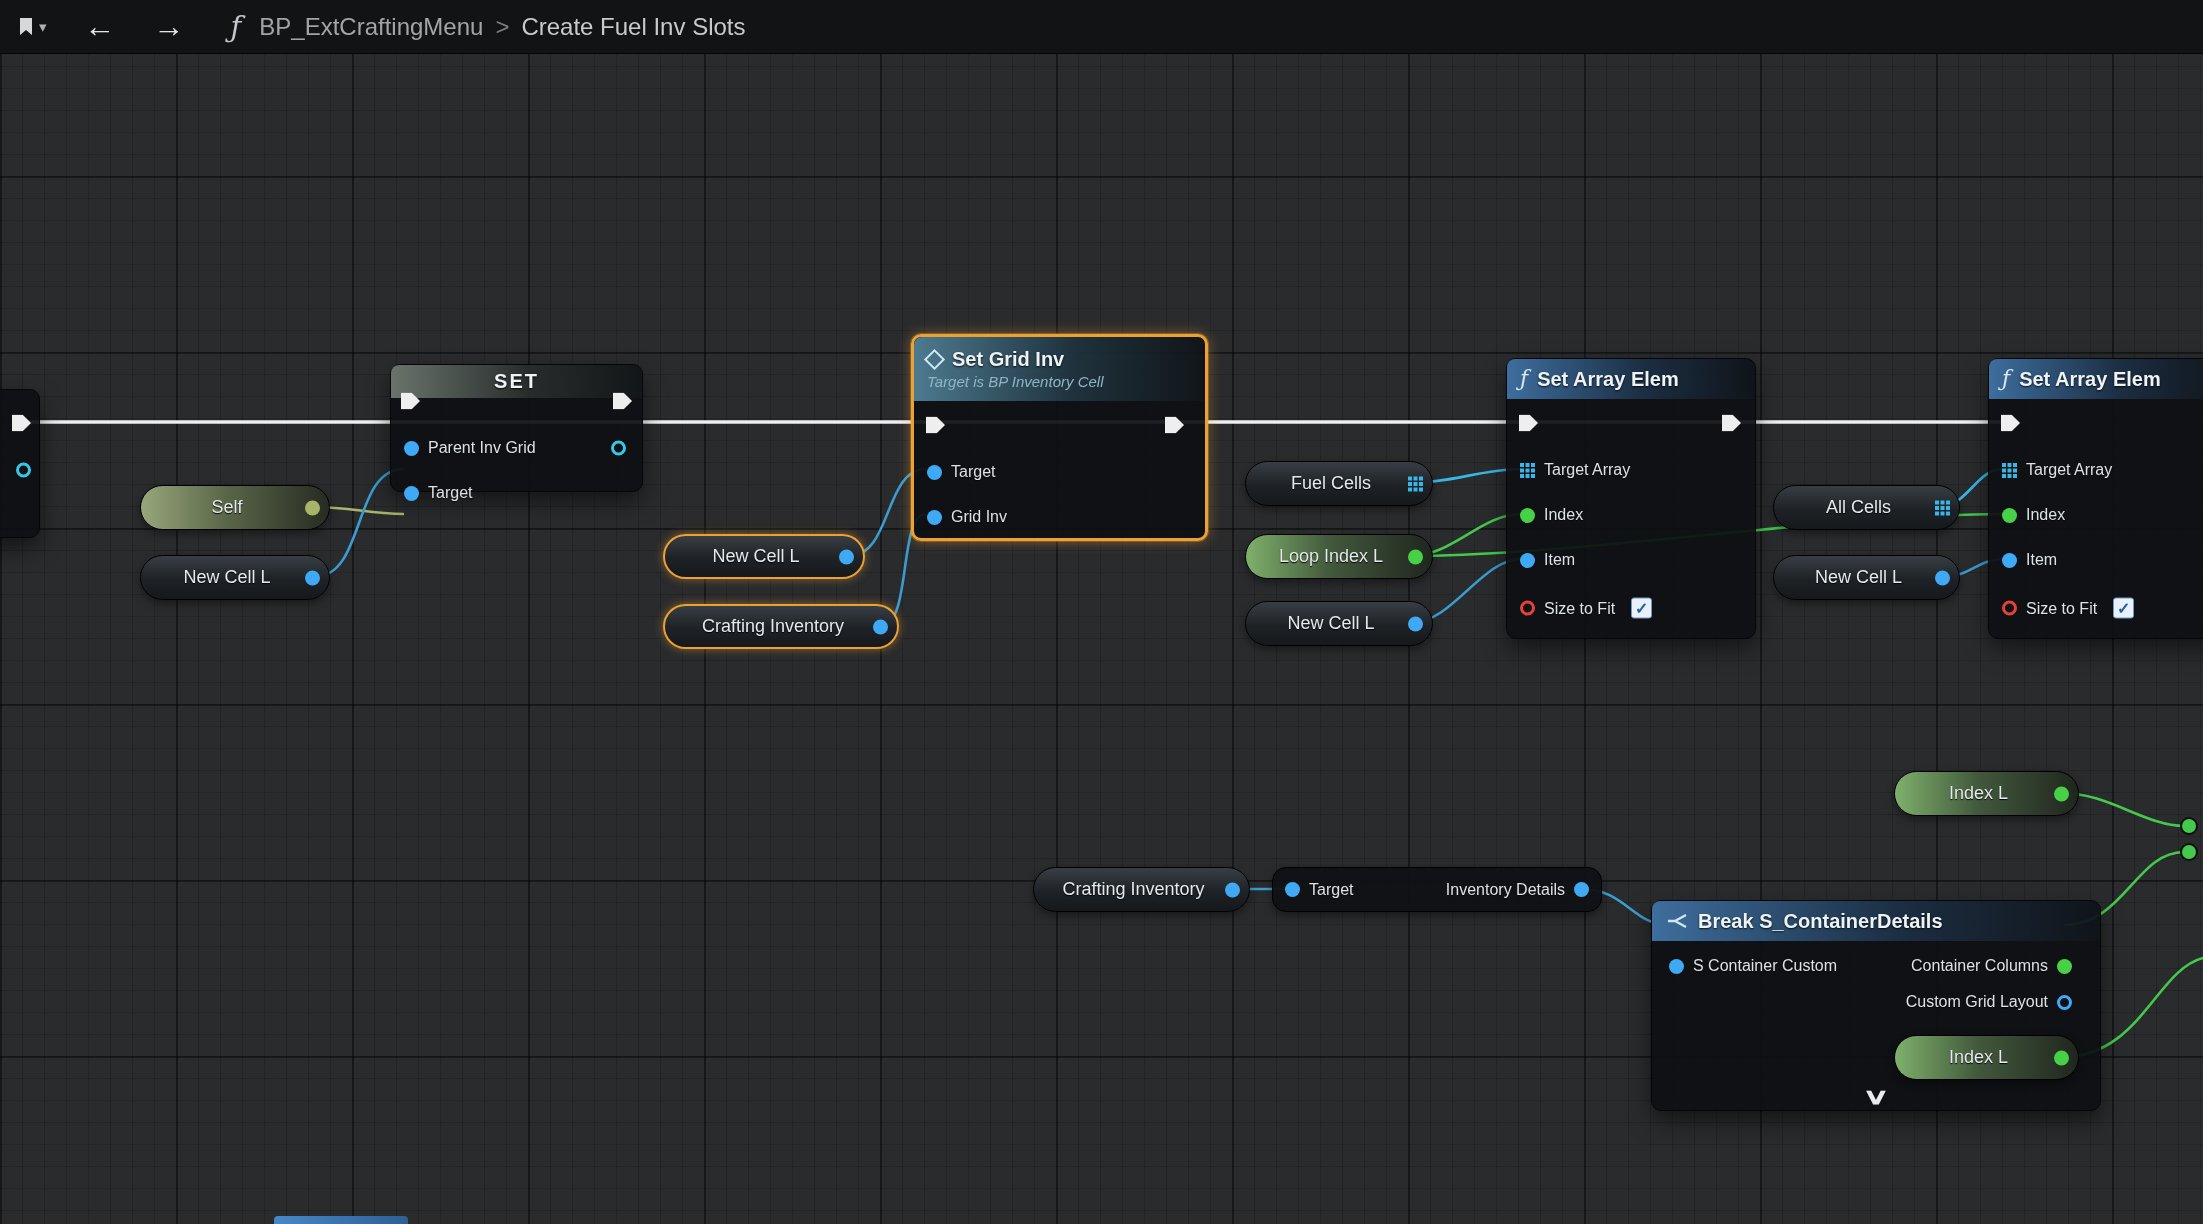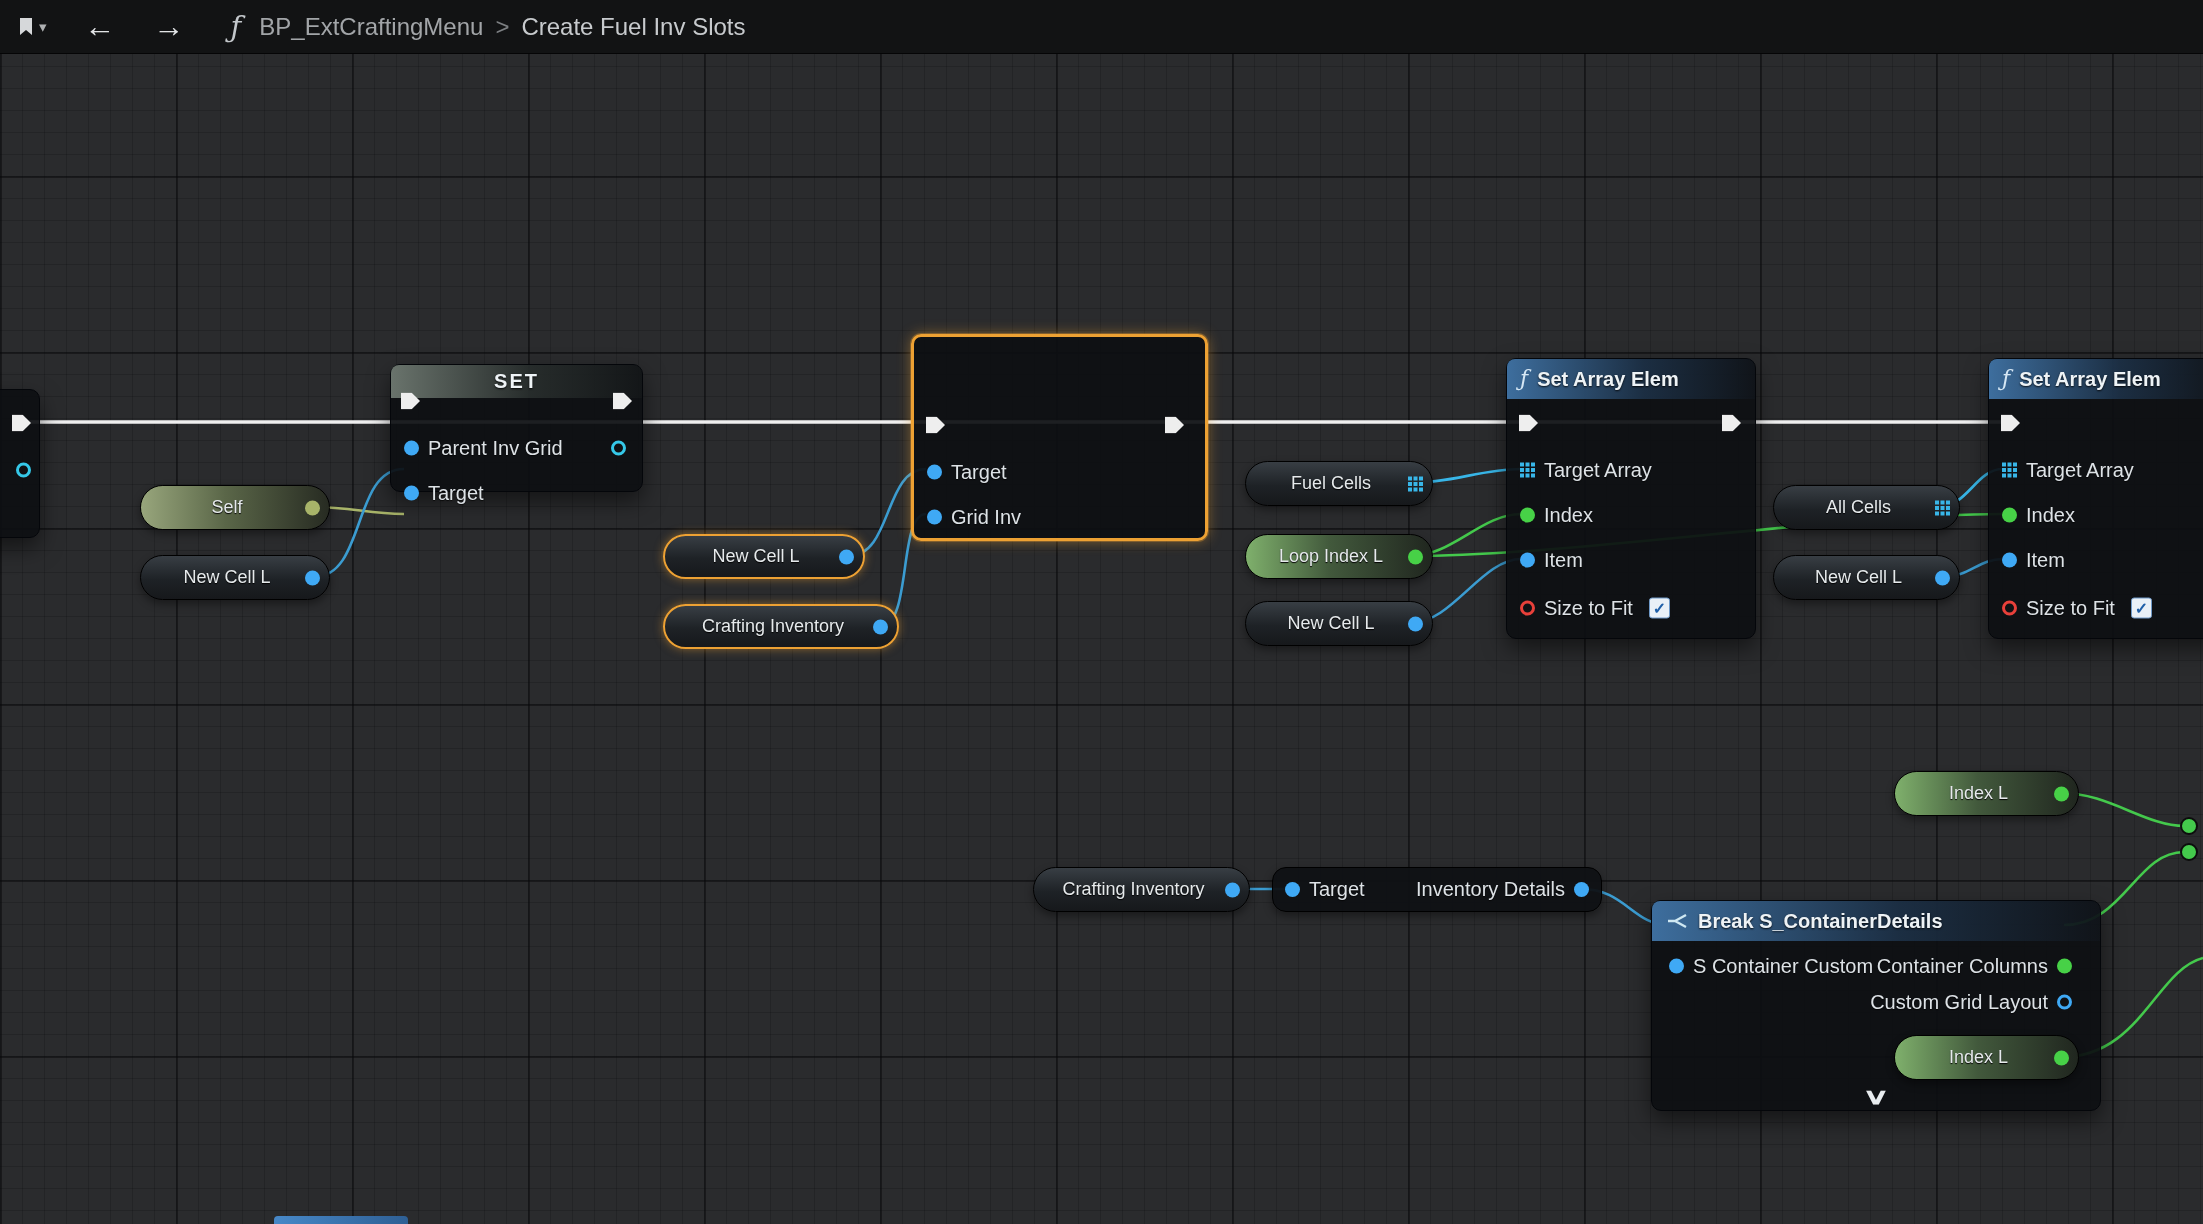--- a/index.html
+++ b/index.html
@@ -41,21 +41,21 @@
   .set-hdr{height:33px;justify-content:center;background:linear-gradient(90deg,rgba(128,140,130,.8),rgba(72,82,76,.42) 55%,rgba(45,52,48,.15));}
   .set-hdr .hdr-title{letter-spacing:2px;}
   .grid-hdr{height:64px;flex-direction:column;align-items:flex-start;justify-content:center;gap:2px;
     background:linear-gradient(90deg,rgba(80,128,150,.95),rgba(46,82,100,.5) 55%,rgba(28,44,54,.15));}
   .hdr-line{display:flex;align-items:center;gap:10px;}
   .hdr-sub{font-size:15px;font-style:italic;color:#8fb6c4;}
   .diamond{width:11px;height:11px;border:2.5px solid #cfe8f2;transform:rotate(45deg);flex:none;}
   .fn-glyph{font-family:"DejaVu Serif",serif;font-style:italic;font-size:22px;color:#d6e7f4;line-height:1;}
   .row{position:absolute;left:13px;display:flex;align-items:center;gap:9px;transform:translateY(-50%);white-space:nowrap;}
   .row.right{left:auto;right:28px;flex-direction:row-reverse;}
-  .lbl{font-size:20px;color:#dde2e6;text-shadow:0 1px 1px rgba(0,0,0,.7);}
+  .lbl{font-size:16px;color:#dde2e6;text-shadow:0 1px 1px rgba(0,0,0,.7);}
   .pin{width:15px;height:15px;border-radius:50%;box-sizing:border-box;flex:none;}
   .p-blue{background:#3fa9f5;}
   .p-green{background:#47d147;}
   .p-olive{background:#a8b469;}
   .h-cyan{border:3px solid #35c8e8;}
   .h-blue{border:3px solid #3fa9f5;}
   .h-red{border:3px solid #e8403a;}
   .abs-pin{position:absolute;transform:translateY(-50%);}
   .exec{position:absolute;width:19px;height:17px;background:#eeeeee;transform:translateY(-50%);
     clip-path:polygon(0 0,55% 0,100% 50%,55% 100%,0 100%);}
@@ -128,20 +128,27 @@
       <span class="lbl">Parent Inv Grid</span>
     </div>
     <span class="pin h-cyan abs-pin" style="right:16px;top:83px;"></span>
     <div class="row" style="top:128px;">
       <span class="pin p-blue"></span>
       <span class="lbl">Target</span>
     </div>
   </div>
 
   <div class="node selected" style="left:911px;top:334px;width:297px;height:207px;">
+    <div class="hdr grid-hdr">
+      <div class="hdr-line">
+        <span class="diamond"></span>
+        <span class="hdr-title">Set Grid Inv</span>
+      </div>
+      <span class="hdr-sub">Target is BP Inventory Cell</span>
+    </div>
     <span class="exec" style="left:12px;top:88px;"></span>
     <span class="exec" style="right:21px;top:88px;"></span>
     <div class="row" style="top:135px;">
       <span class="pin p-blue"></span>
       <span class="lbl">Target</span>
     </div>
     <div class="row" style="top:180px;">
       <span class="pin p-blue"></span>
       <span class="lbl">Grid Inv</span>
     </div>

